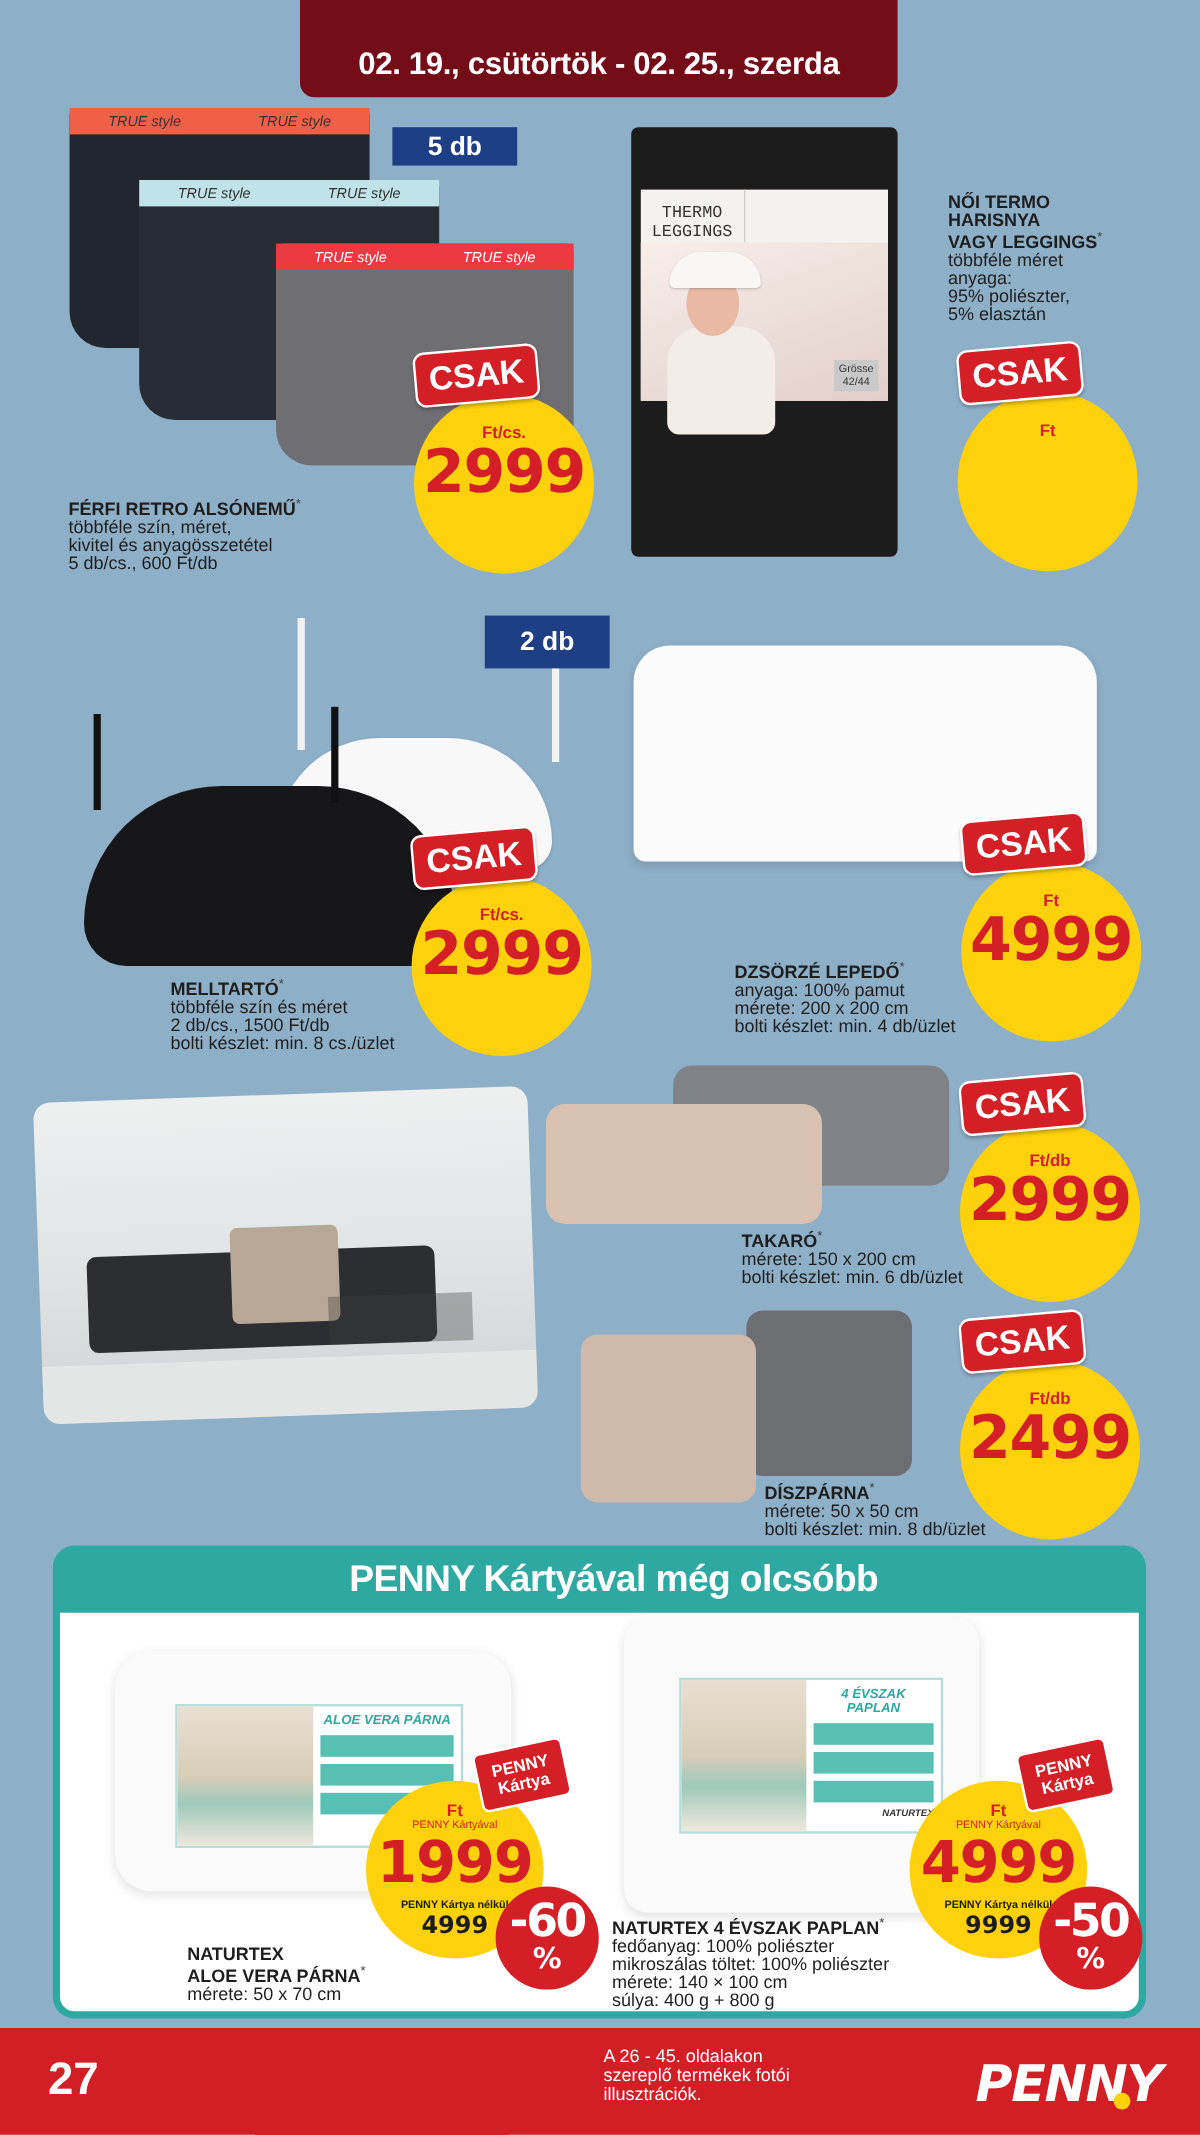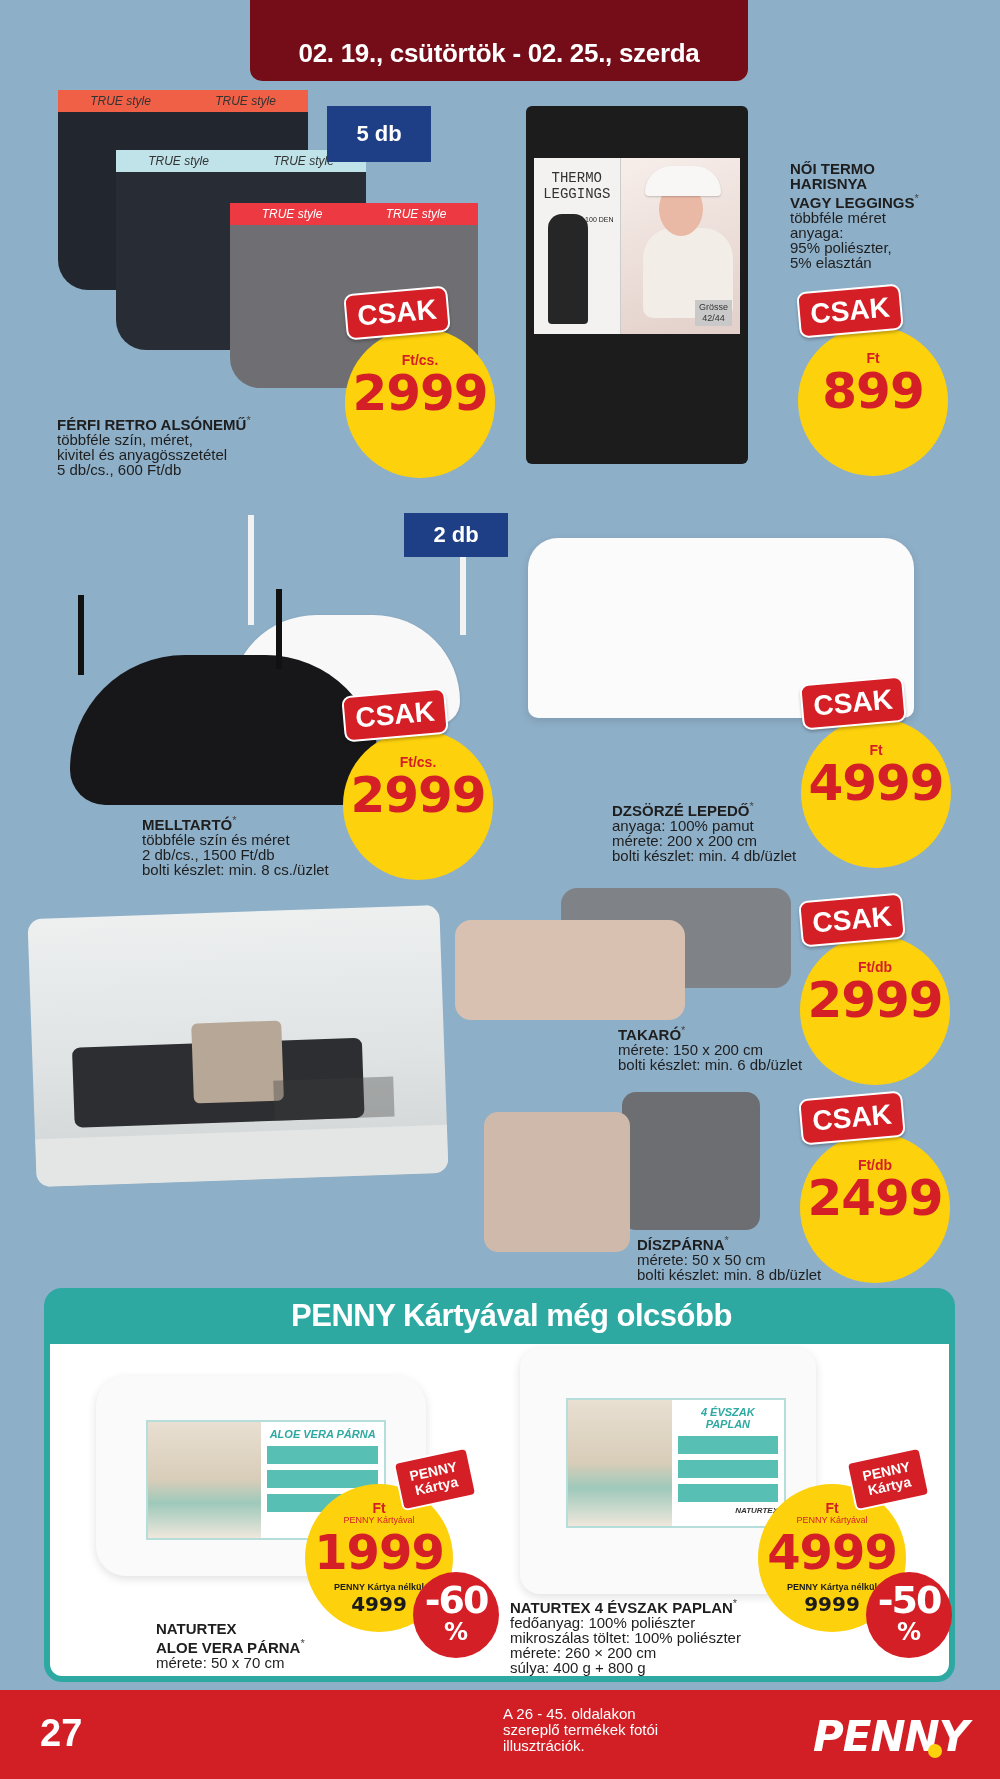--- a/index.html
+++ b/index.html
@@ -20,21 +20,21 @@
   .price .csak { position: absolute; left: 0; top: -38px; width: 104px; height: 46px; background: #d51f26; border: 2px solid #fff; border-radius: 9px; transform: rotate(-5deg); color: #fff; font-weight: bold; font-size: 28px; display: flex; align-items: center; justify-content: center; box-shadow: 0 2px 3px rgba(0,0,0,0.25); }
   .price .unit { position: absolute; left: 0; width: 150px; top: 24px; text-align: center; color: #d51f26; font-weight: bold; font-size: 14px; }
   .price .amount { position: absolute; left: -6px; width: 162px; top: 36px; text-align: center; color: #d51f26; font-weight: 900; font-size: 50px; letter-spacing: -1px; font-family: "DejaVu Sans", sans-serif; }
 
   
   .img { position: absolute; }
   .trunk { position: absolute; border-radius: 6px 6px 30px 30px; }
   .waist { position: absolute; left: 0; right: 0; top: 0; height: 22px; font-size: 12px; font-style: italic; color: #333; display: flex; align-items: center; justify-content: space-around; white-space: nowrap; overflow: hidden; }
 
   .leggings-pack { background: #1c1c1c; border-radius: 6px; }
-  .pack-label { position: absolute; left: 8px; right: 8px; top: 52px; height: 176px; background: #f4f2f0; display: flex; }
+  .pack-label { position: absolute; left: 8px; right: 8px; top: 52px; height: 176px; background: #f4f2f0; display: flex; flex-direction: column; }
   .pack-left { width: 42%; border-right: 1px solid #ccc; position: relative; }
   .pack-left .pl-title { font-family: "Liberation Mono", monospace; font-size: 14px; text-align: center; margin-top: 12px; line-height: 16px; color: #333; }
   .pack-left .den { position: absolute; right: 6px; top: 58px; font-size: 7px; }
   .pack-left .legs { position: absolute; left: 14px; top: 56px; width: 40px; height: 110px; background: #262626; border-radius: 14px 14px 4px 4px; }
   .pack-right { flex: 1; background: linear-gradient(160deg, #f7eeea, #e2cfc9); position: relative; }
   .pack-right .face { position: absolute; left: 38px; top: 24px; width: 44px; height: 54px; border-radius: 50%; background: #e9b9a5; }
   .pack-right .hat { position: absolute; left: 24px; top: 8px; width: 76px; height: 30px; border-radius: 40px 40px 6px 6px; background: #f9f7f5; box-shadow: 0 1px 2px rgba(0,0,0,.2); }
   .pack-right .scarf { position: absolute; left: 22px; top: 70px; width: 90px; height: 90px; border-radius: 30px 30px 10px 10px; background: #f3ede7; }
   .pack-right .size { position: absolute; right: 8px; bottom: 8px; background: #c9c9c9; font-size: 9px; padding: 2px 4px; text-align: center; line-height: 11px; color: #333; }
 
@@ -91,21 +91,21 @@
         <span>TRUE style</span>
       </div>
   </div>
   <div class="trunk" style="left:172px;top:113px;width:248px;height:185px;background:#6f6f73;">
     <div class="waist" style="background:#ed3942;color:#fff;">
         <span>TRUE style</span>
         <span>TRUE style</span>
       </div>
   </div>
 </div>
-<div class="qty-badge" style="left:327px;top:106px;width:104px;height:56px;">
+<div class="qty-badge" style="left:327px;top:106px;width:104px;height:32px;">
   <span>5 db</span>
 </div>
 <div class="price" style="left:345px;top:328px;">
   <div class="circle"></div>
   <div class="csak">CSAK</div>
   <div class="unit">Ft/cs.</div>
   <div class="amount">2999</div>
 </div>
 <div class="desc" style="left:57px;top:413px;">
   <span class="title"><span>FÉRFI RETRO ALSÓNEMŰ</span><sup>*</sup></span>
@@ -135,21 +135,20 @@
   <span class="title"><span>VAGY LEGGINGS</span><sup>*</sup></span>
   <span class="line">többféle méret</span>
   <span class="line">anyaga:</span>
   <span class="line">95% poliészter,</span>
   <span class="line">5% elasztán</span>
 </div>
 <div class="price" style="left:798px;top:326px;">
   <div class="circle"></div>
   <div class="csak">CSAK</div>
   <div class="unit">Ft</div>
-  <div class="amount">899</div>
 </div>
 
 <div class="img" style="left:70px;top:515px;width:400px;height:300px;">
   <div style="position:absolute;left:160px;top:100px;width:230px;height:110px;border-radius:110px 110px 30px 30px;background:#f8f8f8;box-shadow:0 1px 3px rgba(0,0,0,.15);"></div>
   <div style="position:absolute;left:178px;top:0;width:6px;height:110px;background:#f2f2f2;"></div>
   <div style="position:absolute;left:390px;top:40px;width:6px;height:80px;background:#f2f2f2;"></div>
   <div style="position:absolute;left:0;top:140px;width:310px;height:150px;border-radius:130px 130px 40px 40px;background:#17171a;"></div>
   <div style="position:absolute;left:8px;top:80px;width:6px;height:80px;background:#111;"></div>
   <div style="position:absolute;left:206px;top:74px;width:6px;height:80px;background:#111;"></div>
 </div>
@@ -276,21 +275,21 @@
       <div class="old">9999</div>
       <div class="disc">
         <span class="pct">-50</span>
         <span class="sign">%</span>
       </div>
     </div>
     <div class="desc" style="left:460px;top:252px;">
       <span class="title"><span>NATURTEX 4 ÉVSZAK PAPLAN</span><sup>*</sup></span>
       <span class="line">fedőanyag: 100% poliészter</span>
       <span class="line">mikroszálas töltet: 100% poliészter</span>
-      <span class="line">mérete: 260 × 200 cm</span>
+      <span class="line">mérete: 140 × 100 cm</span>
       <span class="line">súlya: 400 g + 800 g</span>
     </div>
   </div>
 </div>
 
 <div class="footer">
   <div class="page">27</div>
   <div class="note">
     <span style="display:block">A 26 - 45. oldalakon</span>
     <span style="display:block">szereplő termékek fotói</span>

